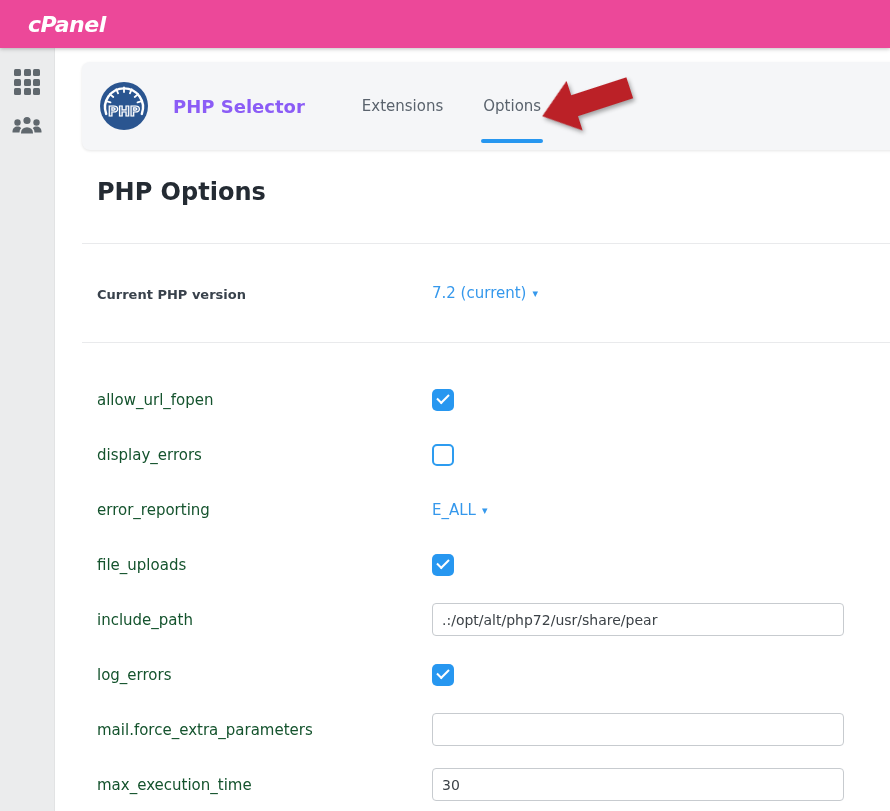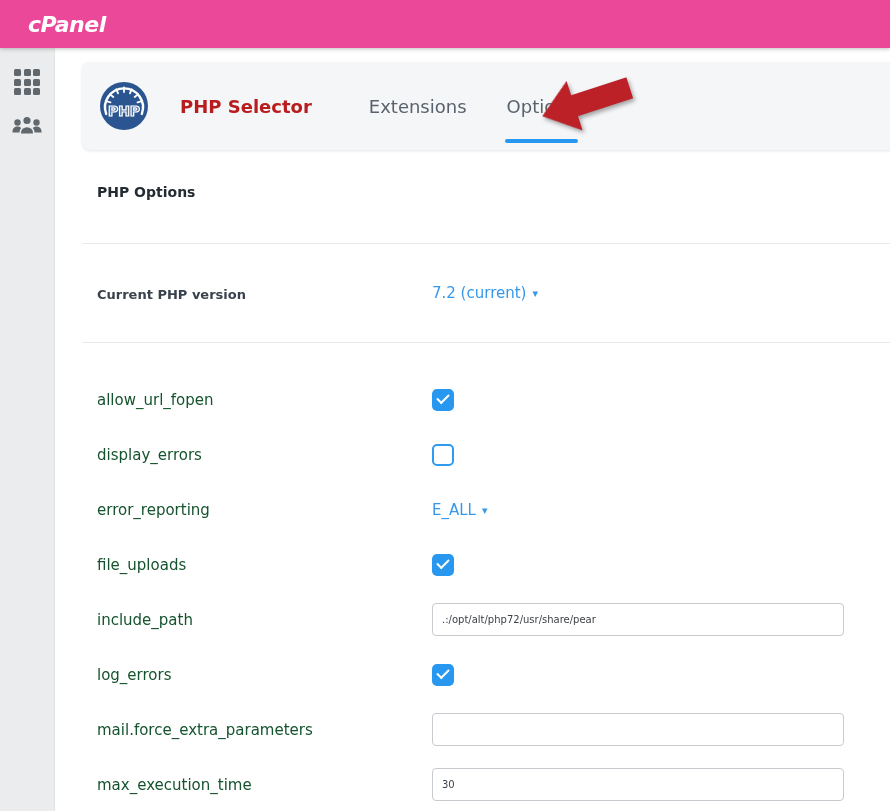--- a/index.html
+++ b/index.html
@@ -67,33 +67,33 @@
     margin-right: -12px;
     height: 88px;
     background: #f5f6f8;
     border-radius: 8px;
     box-shadow: 0 1px 3px rgba(0,0,0,.10);
     display: flex; align-items: center;
     padding-left: 18px;
   }
   .app-logo { width: 48px; height: 48px; flex: 0 0 48px; }
   .app-title {
-    margin-left: 32px;
-    font-size: 18px; font-weight: 700; color: #b91c1c;
+    margin-left: 25px;
+    font-size: 18px; font-weight: 700; color: #8b5cf6;
     white-space: nowrap;
   }
   .tabs {
     margin-left: 55px;
     display: flex; gap: 36px;
     height: 100%;
     align-items: center;
   }
   .tab {
     position: relative;
-    font-size: 18px; color: #5a636d;
+    font-size: 15px; color: #5a636d;
     height: 100%;
     display: flex; align-items: center;
     cursor: pointer;
     padding: 0 2px;
   }
   .tab.active::after {
     content: "";
     position: absolute; left: 0; right: 0; bottom: 7px;
     height: 4px; border-radius: 2px;
     background: #2797f0;
@@ -103,21 +103,21 @@
     width: 92px; height: 56px;
     transform: rotate(-18deg);
     filter: drop-shadow(1px 3px 2px rgba(0,0,0,.35));
     pointer-events: none;
   }
 
   
   .content { position: relative; }
   .page-heading {
     margin: 28px 0 0 42px;
-    font-size: 14px; font-weight: 700; color: #242b33;
+    font-size: 24px; font-weight: 700; color: #242b33;
     line-height: 28px;
   }
   .divider {
     border: none; border-top: 1px solid #e9eaec;
     margin: 37px 0 0 27px;
   }
   .divider.second { margin-top: 0; }
 
   .version-row {
     height: 98px;
@@ -157,21 +157,21 @@
   .checkbox.unchecked {
     background: #ffffff;
     border: 2px solid #2d9cf0;
   }
 
   .text-input {
     width: 412px; height: 33px;
     border: 1px solid #c7cbcf; border-radius: 4px;
     background: #fff;
     font-family: "DejaVu Sans", "Liberation Sans", sans-serif;
-    font-size: 10px; color: #3c4247;
+    font-size: 14px; color: #3c4247;
     padding: 0 9px;
     outline: none;
   }
 </style>
 </head>
 <body>
 
 <div class="topbar">
   <div class="brand">cPanel</div>
 </div>

